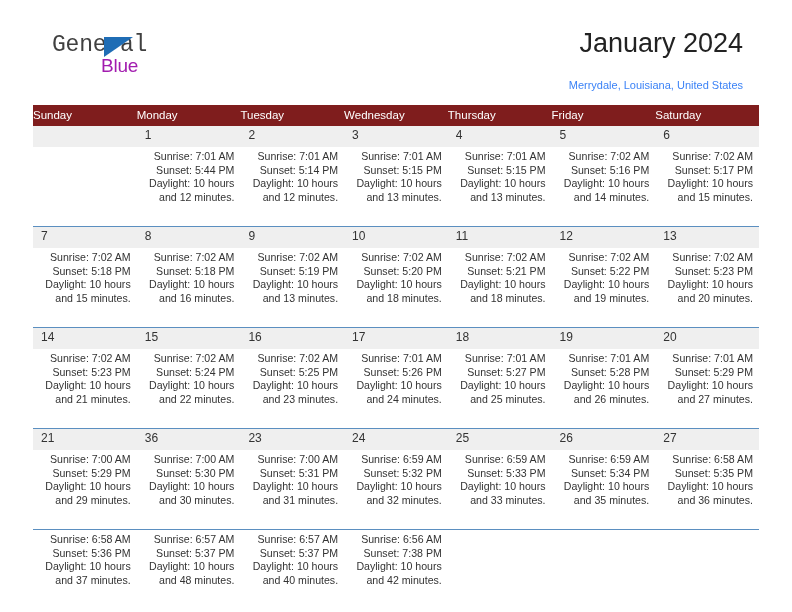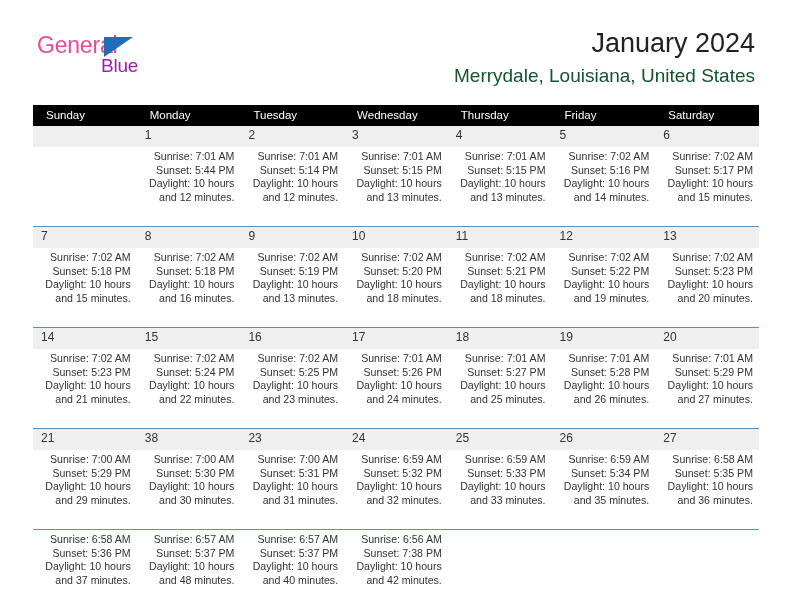--- a/index.html
+++ b/index.html
@@ -31,26 +31,26 @@
   }
   .logo {
     position: absolute;
     left: 0;
     top: 6px;
     width: 200px;
     height: 60px;
   }
   .logo-general {
     position: absolute;
-    left: 4px;
+    left: 19px;
     top: 0;
     font-size: 23px;
     letter-spacing: -0.2px;
-    color: #ec4899;
-    font-family: Liberation Sans, sans-serif;
+    color: #404040;
+    font-family: Liberation Mono, monospace;
   }
   .logo-tri {
     position: absolute;
     left: 71px;
     top: 5px;
     width: 0;
     height: 0;
     border-left: 29px solid #1f6db5;
     border-bottom: 20px solid transparent;
   }
@@ -59,54 +59,54 @@
     left: 68px;
     top: 23px;
     font-size: 19px;
     letter-spacing: -0.2px;
     color: #a21caf;
     font-family: "Liberation Sans", sans-serif;
   }
 
   .title-block {
     position: absolute;
-    right: 4px;
+    right: 16px;
     top: 0;
     text-align: right;
   }
   .cal-title {
     font-size: 27px;
     color: #222222;
     line-height: 34px;
     white-space: nowrap;
   }
   .cal-subtitle {
-    font-size: 19px;
-    color: #14532d;
+    font-size: 11px;
+    color: #3b82f6;
     line-height: 22px;
-    margin-top: 5px;
+    margin-top: 14px;
     white-space: nowrap;
   }
 
   
   .calendar {
     position: absolute;
     left: 33px;
     top: 105px;
     width: 726px;
     border-collapse: collapse;
     table-layout: fixed;
   }
   .calendar th {
-    background: #000000;
+    background: #7f1d1d;
     color: #ffffff;
     font-weight: normal;
     font-size: 11.5px;
     text-align: left;
-    padding: 4px 0 5px 13px;
+    padding: 4px 0 5px 0;
     height: 12px;
     border: none;
   }
   .calendar td {
     vertical-align: top;
     padding: 0;
     border: none;
     width: 103.7px;
   }
 
@@ -341,21 +341,21 @@
           <span class="line">Daylight: 10 hours</span>
           <span class="line">and 27 minutes.</span>
         </td>
       </tr>
       <tr class="week-sep">
         <td colspan="7"></td>
       </tr>
 
       <tr class="daynum-row">
         <td>21</td>
-        <td>38</td>
+        <td>36</td>
         <td>23</td>
         <td>24</td>
         <td>25</td>
         <td>26</td>
         <td>27</td>
       </tr>
       <tr class="detail-row">
         <td>
           <span class="line">Sunrise: 7:00 AM</span>
           <span class="line">Sunset: 5:29 PM</span>

